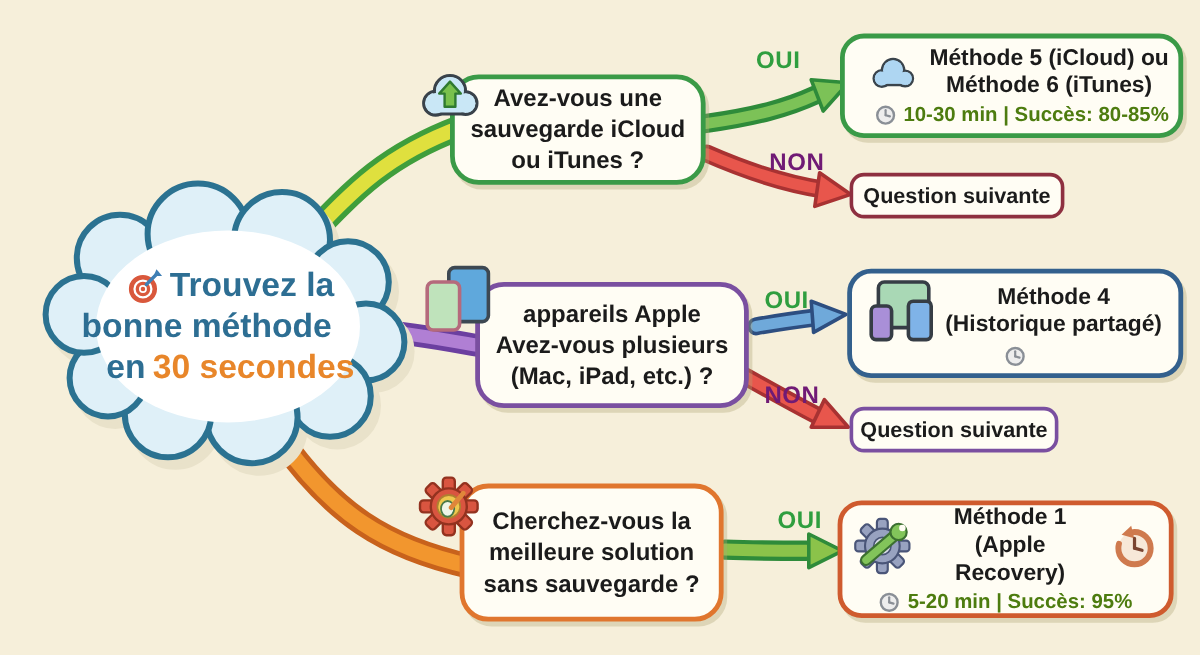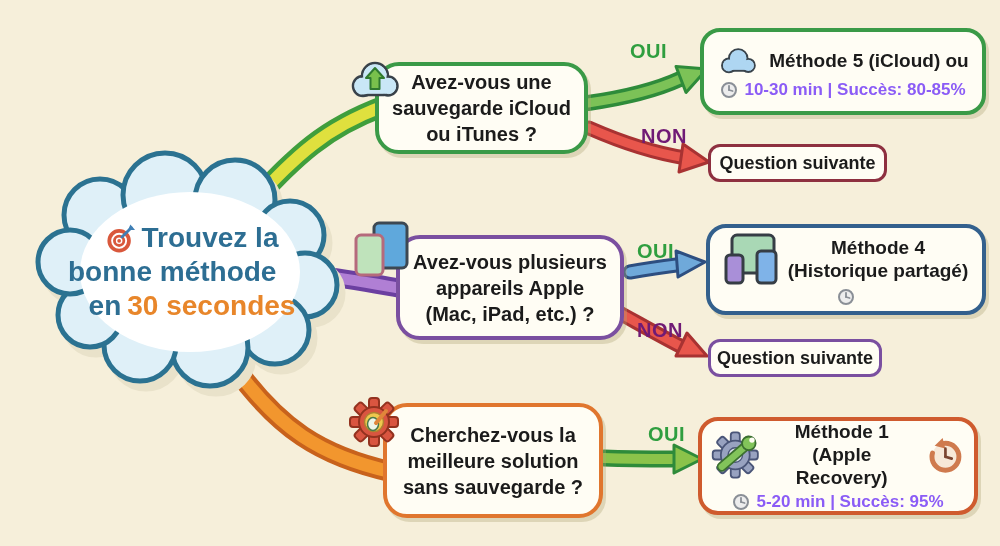--- a/index.html
+++ b/index.html
@@ -9,27 +9,27 @@
   .box {position:absolute; background:#fffdf4; border-style:solid; box-sizing:border-box;
         display:flex; flex-direction:column; align-items:center; justify-content:center;
         text-align:center; font-weight:bold; color:#1b1b1b; z-index:2;}
   .q-box {border-width:4.5px; border-radius:24px; font-size:20px; line-height:26px;
           box-shadow:3px 4px 0 rgba(176,166,118,0.35);}
   .q1 {left:375px; top:62px;  width:213px; height:92px;  border-color:#3a9a47;}
   .q2 {left:396px; top:235px; width:228px; height:105px; border-color:#7a4fa0;}
   .q3 {left:383px; top:403px; width:220px; height:115px; border-color:#e0762e;}
   .r-box {border-width:4px; border-radius:20px; padding:6px 8px;
           box-shadow:3px 4px 0 rgba(176,166,118,0.35);}
-  .r1 {left:700px; top:28px;  width:286px; height:87px; border-color:#3a9a47;}
+  .r1 {left:700px; top:28px;  width:286px; height:87px; border-color:#3a9a47;align-items:flex-end;}
   .r2 {left:706px; top:224px; width:280px; height:91px; border-color:#33608d;}
   .r3 {left:698px; top:417px; width:280px; height:98px; border-color:#cf5b2e;}
   .r-title-row {display:flex; align-items:center; justify-content:center; gap:8px;}
   .r-title {font-size:19px; line-height:23px; text-align:center;}
   .r-meta {display:flex; align-items:center; justify-content:center; gap:6px;
-           font-size:17px; margin-top:3px; color:#8b5cf6;}
+           font-size:17px; margin-top:3px; color:#4d7c0f;}
   .qs-box {border-width:3.5px; border-radius:12px; font-size:18px;}
   .qs1 {left:708px; top:144px; width:179px; height:38px; border-color:#8e3040;}
   .qs2 {left:708px; top:339px; width:174px; height:38px; border-color:#7a4fa0;}
   .lbl {position:absolute; font-weight:bold; font-size:20px; z-index:3; letter-spacing:0.5px;}
   .oui {color:#2f9e3f;}
   .non {color:#701a75;}
   .cloud-title {position:absolute; left:68px; top:221px; width:248px; text-align:left;
                 font-weight:bold; font-size:28px; line-height:34px; color:#2d6e93; z-index:3;}
   .cloud-title .orange {color:#e8862a;}
   .cloud-title .t-row {display:flex; align-items:center; justify-content:center; gap:6px;}
@@ -170,20 +170,21 @@
         </g>
         <g fill="#aed6f2">
           <circle cx="15" cy="29" r="7.6"></circle>
             <circle cx="27" cy="20" r="10.6"></circle>
             <circle cx="40" cy="29" r="7.1"></circle>
           <rect x="14.2" y="26.8" width="26.6" height="7.6" rx="3.8"></rect>
         </g>
       </svg>
       <div class="r-title">
         <div>Méthode 5 (iCloud) ou</div>
+        <div>Méthode 6 (iTunes)</div>
       </div>
     </div>
     <div class="r-meta">
       <svg width="18" height="18" viewBox="0 0 18 18">
         <circle cx="9" cy="9" r="7" fill="#ededed" stroke="#8a8f96" stroke-width="2"></circle>
         <line x1="9" y1="9" x2="9" y2="4.8" stroke="#8a8f96" stroke-width="1.8" stroke-linecap="round"></line>
         <line x1="9" y1="9" x2="12.6" y2="10" stroke="#8a8f96" stroke-width="1.8" stroke-linecap="round"></line>
       </svg>
       <span>10-30 min | Succès: 80-85%</span>
     </div>
@@ -192,22 +193,22 @@
     <span>Question suivante</span>
   </div>
 
   <div class="icon-abs" style="left:352px; top:220px;">
     <svg width="58" height="58" viewBox="0 0 58 58">
       <rect x="22" y="3" width="33" height="45" rx="5" fill="#5fa8dc" stroke="#3d4852" stroke-width="3"></rect>
       <rect x="4" y="15" width="27" height="40" rx="5" fill="#bfe3bb" stroke="#b56a7c" stroke-width="3"></rect>
     </svg>
   </div>
   <div class="box q-box q2">
+    <div>appareils Apple</div>
     <div>Avez-vous plusieurs</div>
-    <div>appareils Apple</div>
     <div>(Mac, iPad, etc.) ?</div>
   </div>
   <div class="lbl oui" style="left:637px; top:240px;">OUI</div>
   <div class="lbl non" style="left:637px; top:319px;">NON</div>
 
   <div class="box r-box r2">
     <div class="r-title-row">
       <svg width="56" height="52" viewBox="0 0 56 52">
         <rect x="8" y="2" width="42" height="38" rx="5" fill="#a9d8b5" stroke="#363d45" stroke-width="3"></rect>
         <rect x="2" y="22" width="17" height="28" rx="4" fill="#a98fd8" stroke="#363d45" stroke-width="3"></rect>

